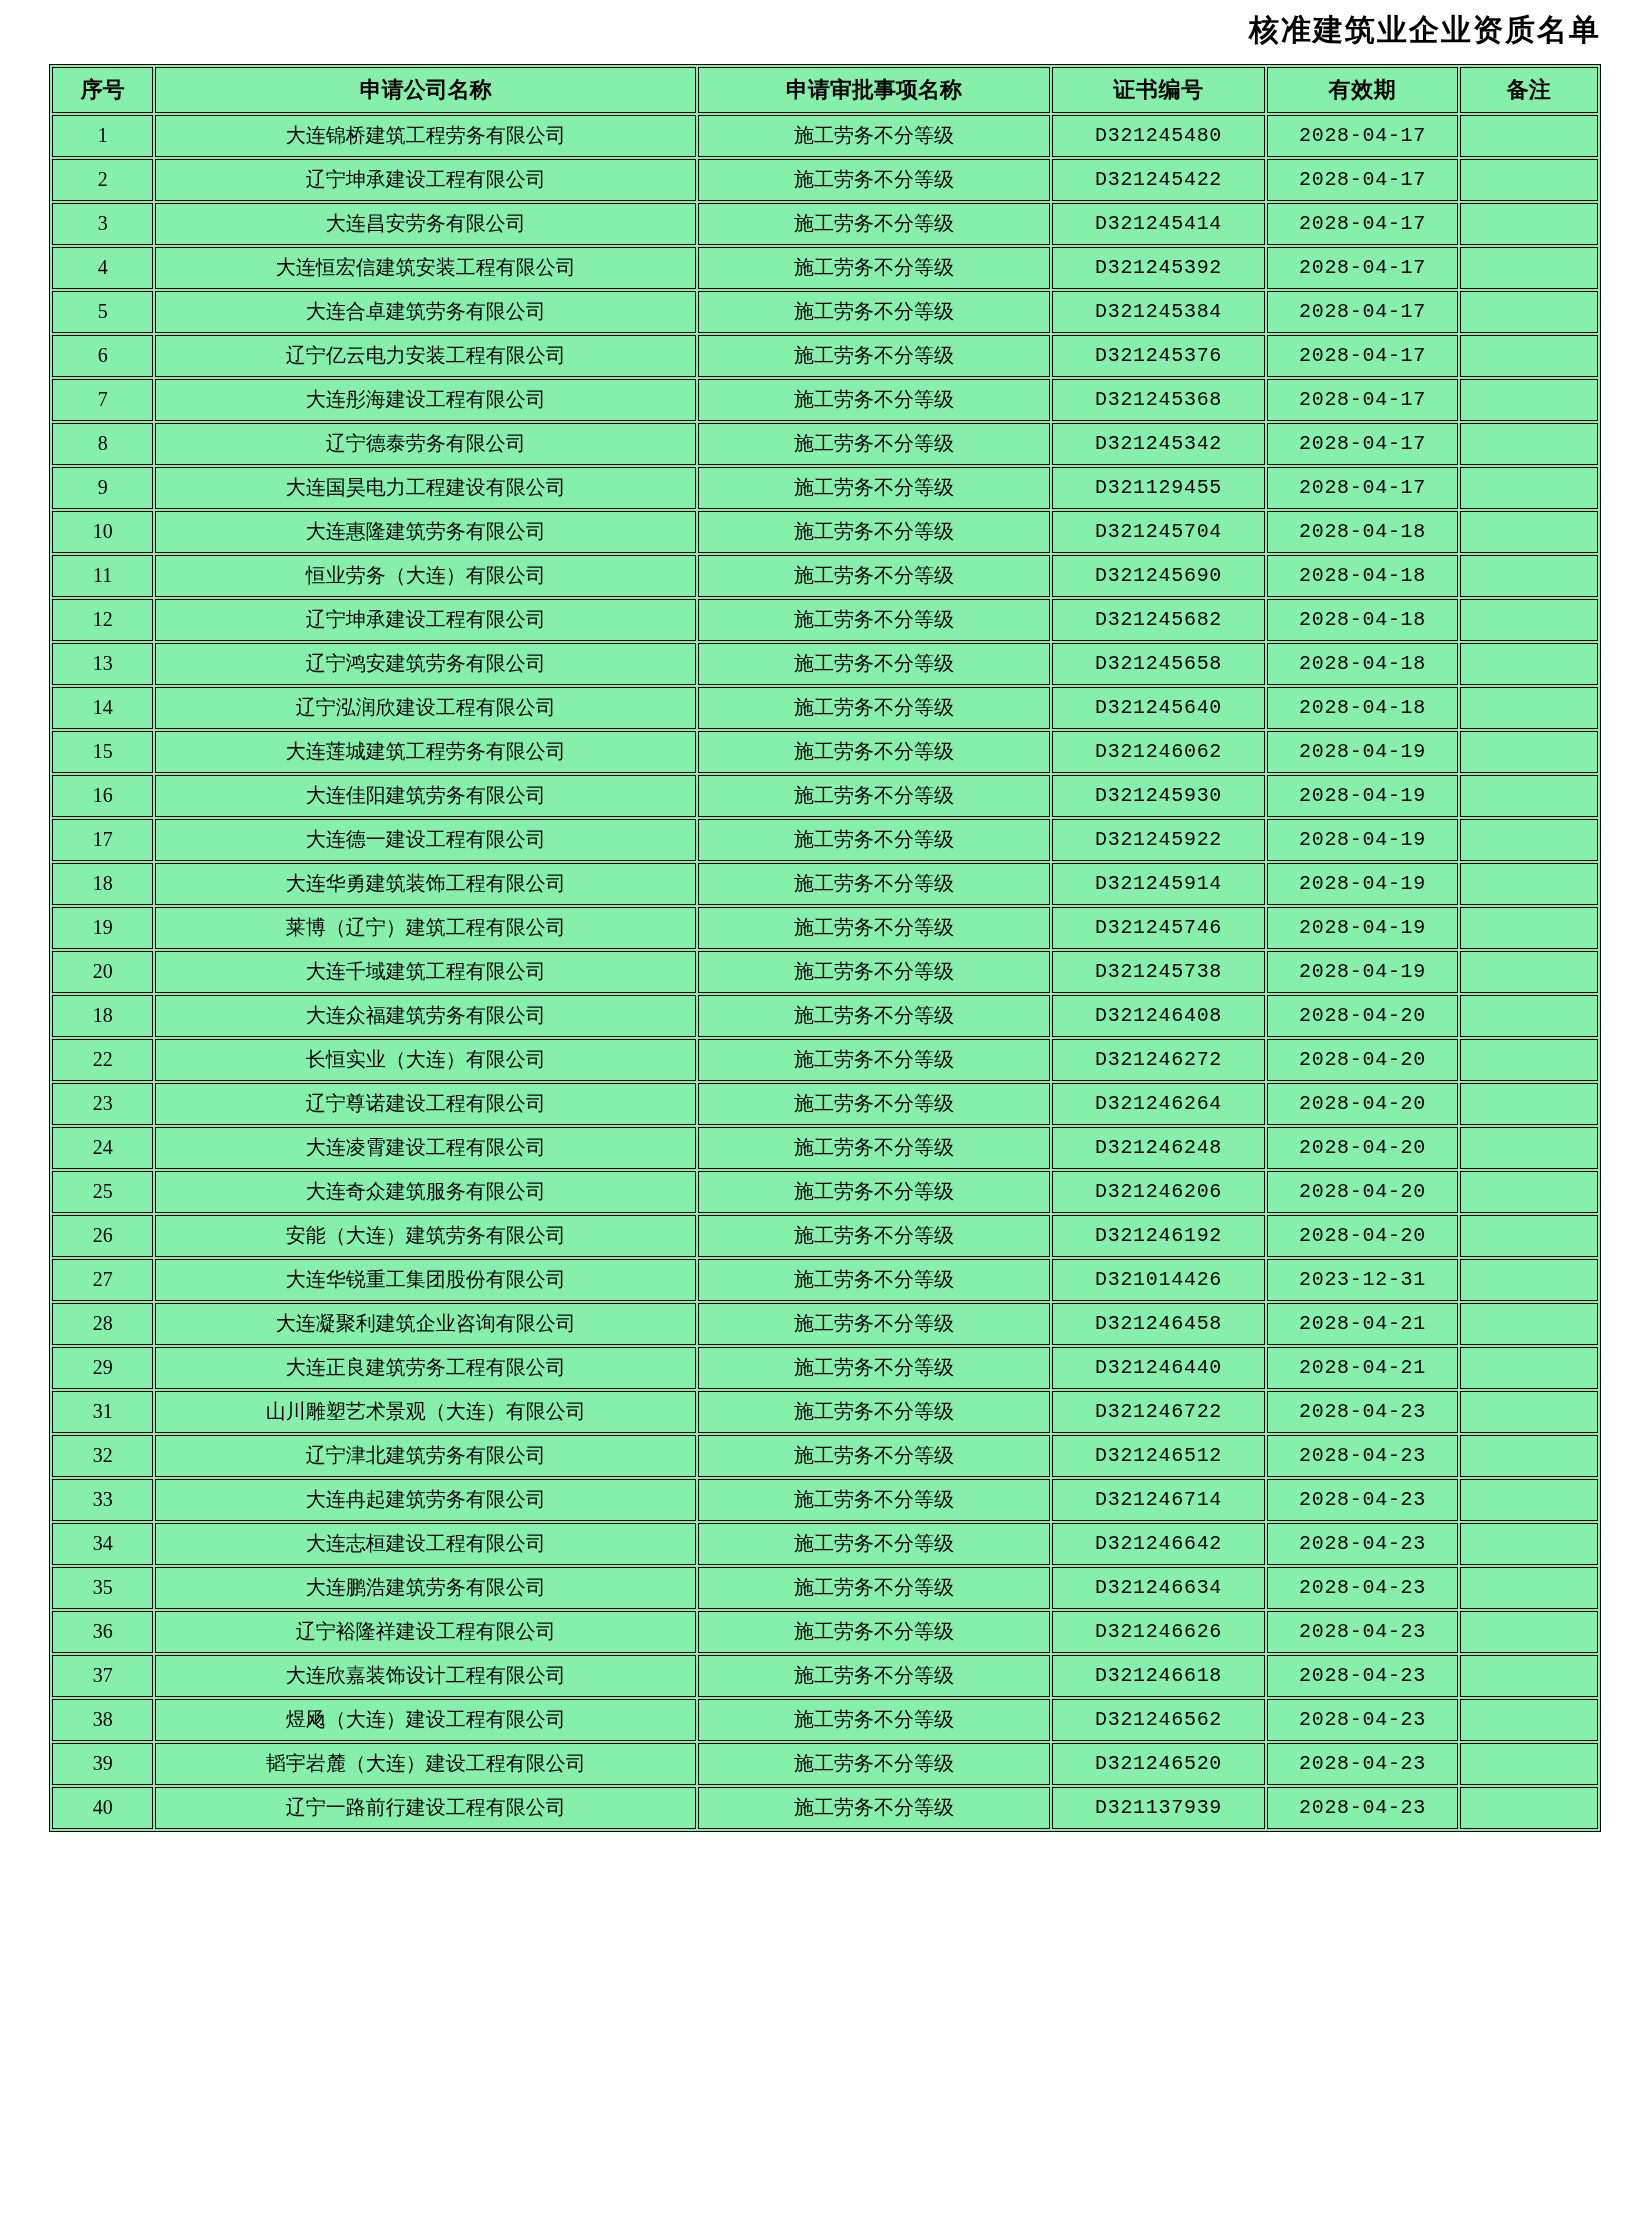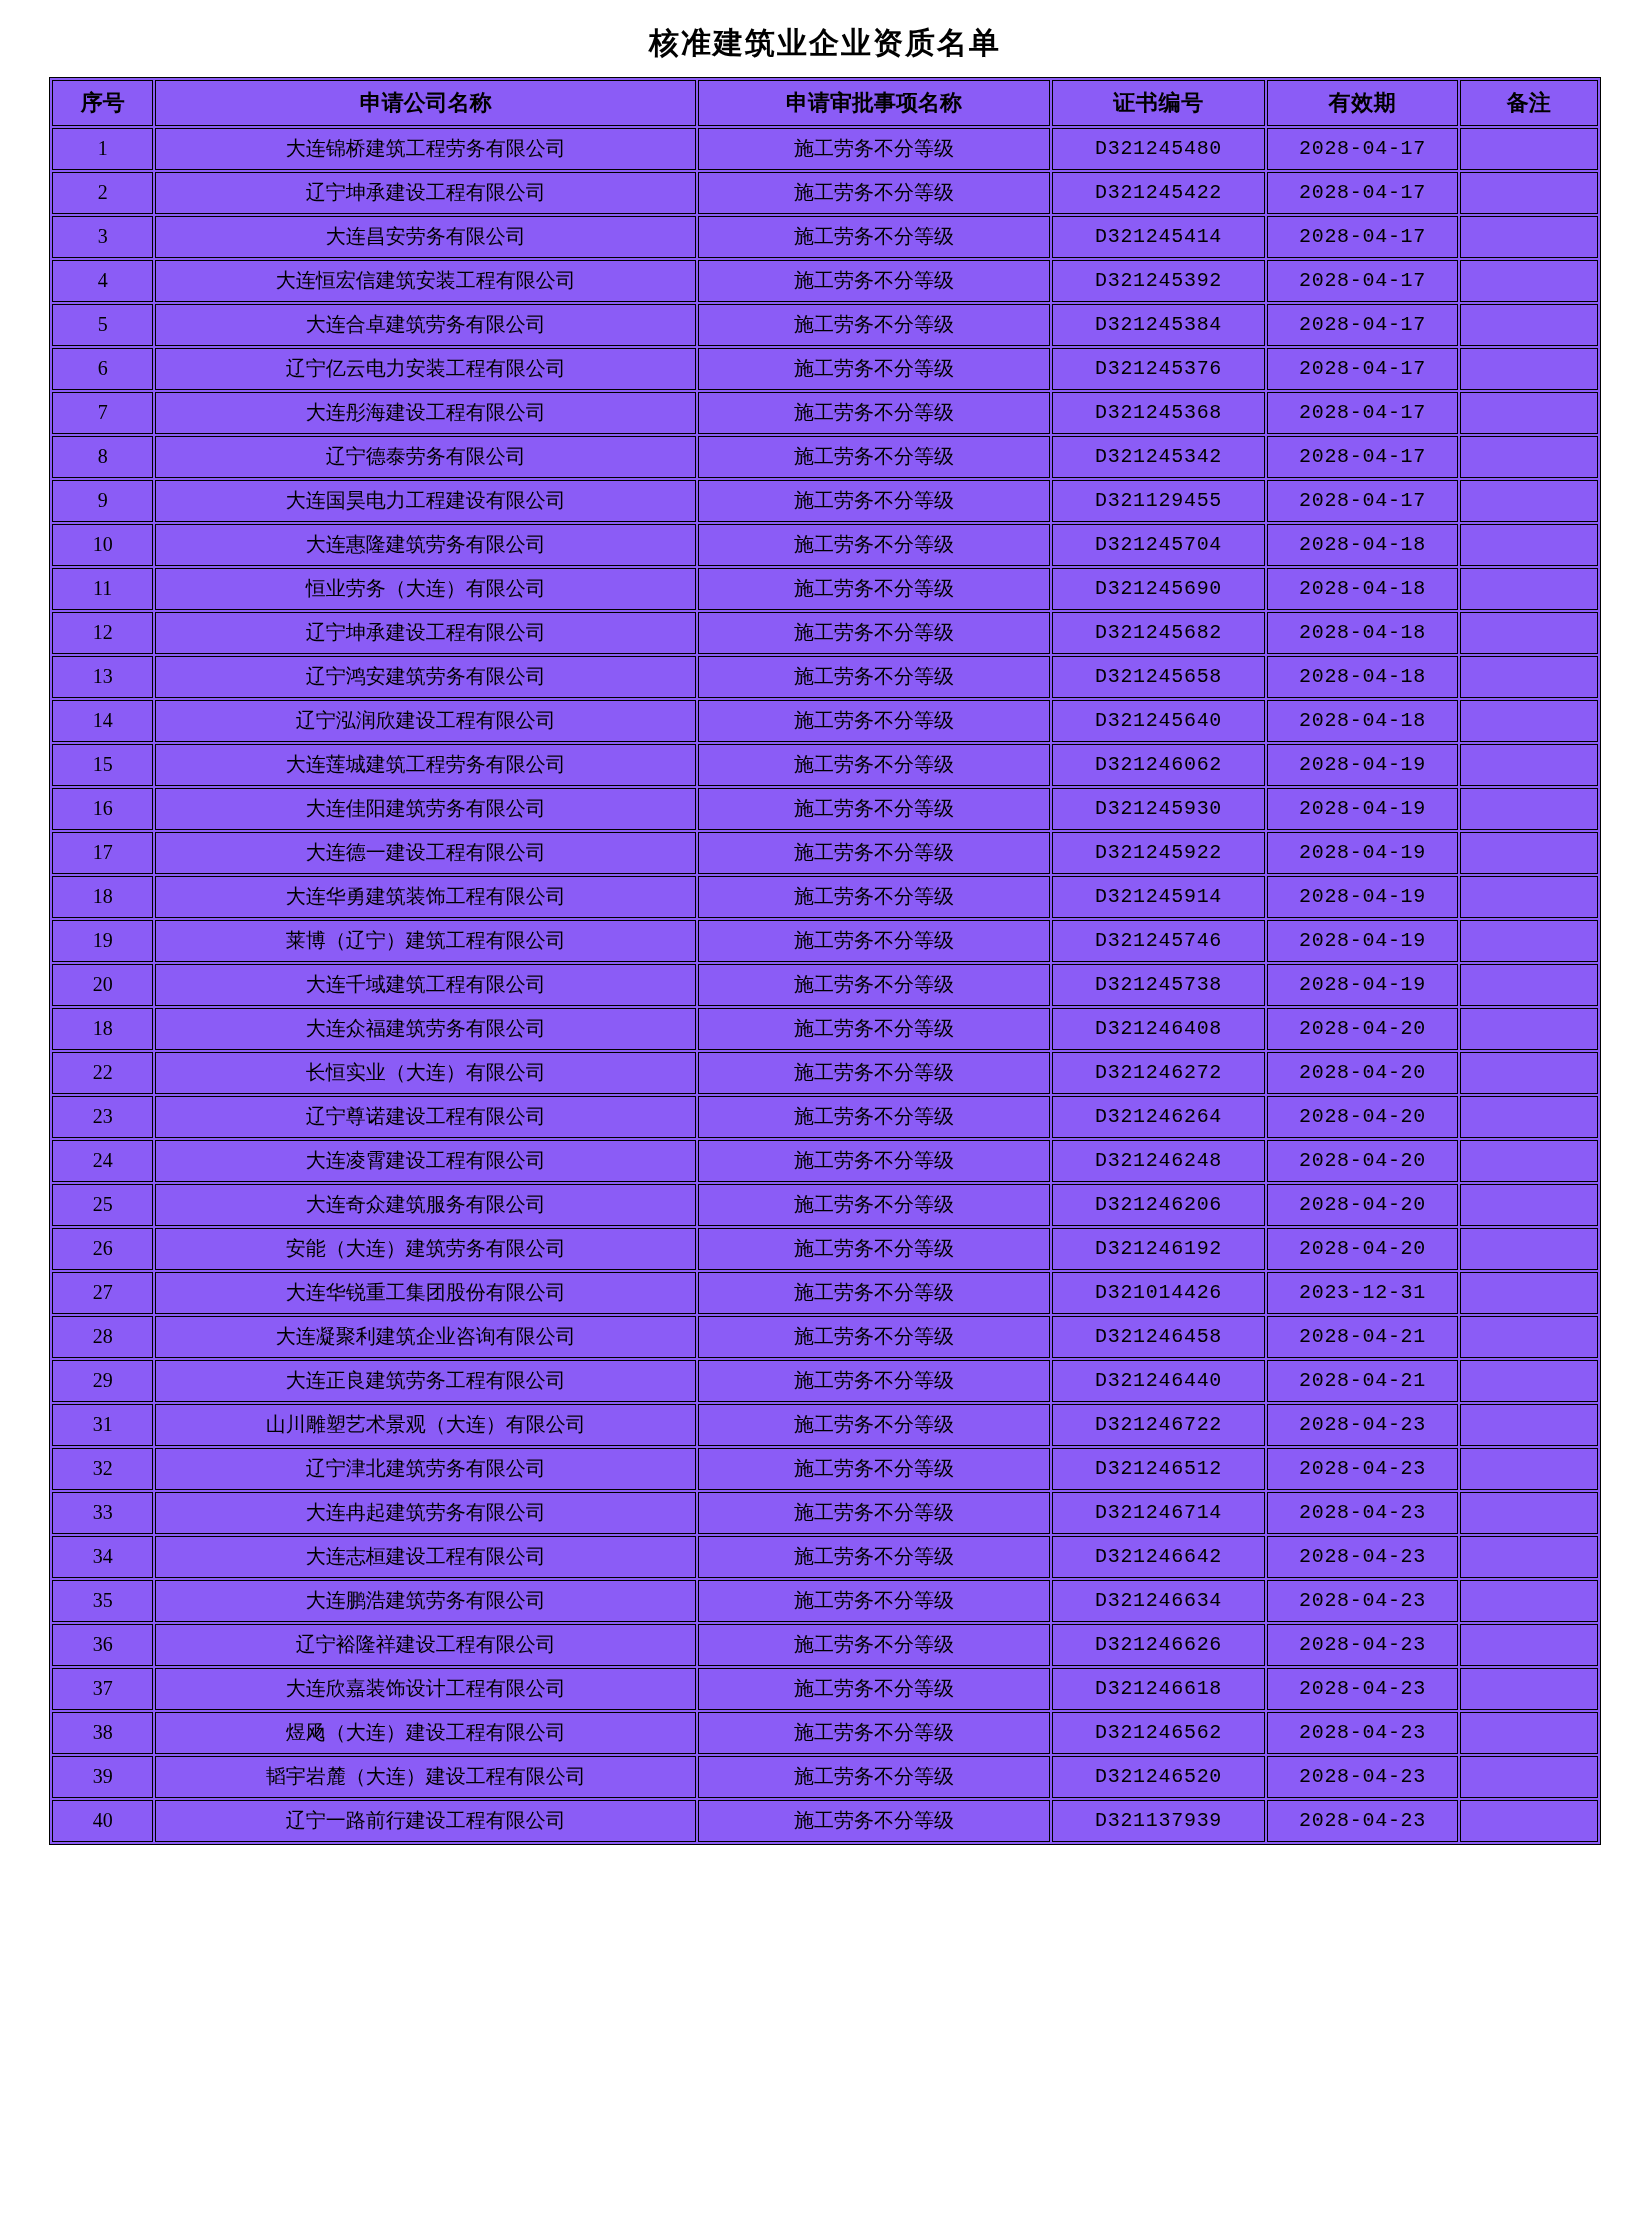--- a/index.html
+++ b/index.html
@@ -10,34 +10,34 @@
   }
   body {
     height: 2216px;
     font-family: "Liberation Sans", sans-serif;
     color: #000000;
   }
   .doc {
     padding: 6.6px 45px 0 49px;
   }
   .page-title {
-    text-align: center;
+    text-align: right;
     font-size: 30px;
     font-weight: bold;
     letter-spacing: 2px;
-    margin: 16px 0 13px 0;
+    margin: 3px 0 13px 0;
     font-family: "DejaVu Sans", sans-serif;
   }
   table.roster {
     width: 1552px;
     table-layout: fixed;
     border-collapse: separate;
     border-spacing: 2px;
     border: 1.3px solid #000;
-    background: #8b5cf6;
+    background: #86efac;
   }
   th, td {
     border: 1.3px solid #000;
     text-align: center;
     vertical-align: middle;
     overflow: hidden;
     white-space: nowrap;
     padding: 0 2.6px;
     box-sizing: border-box;
   }

